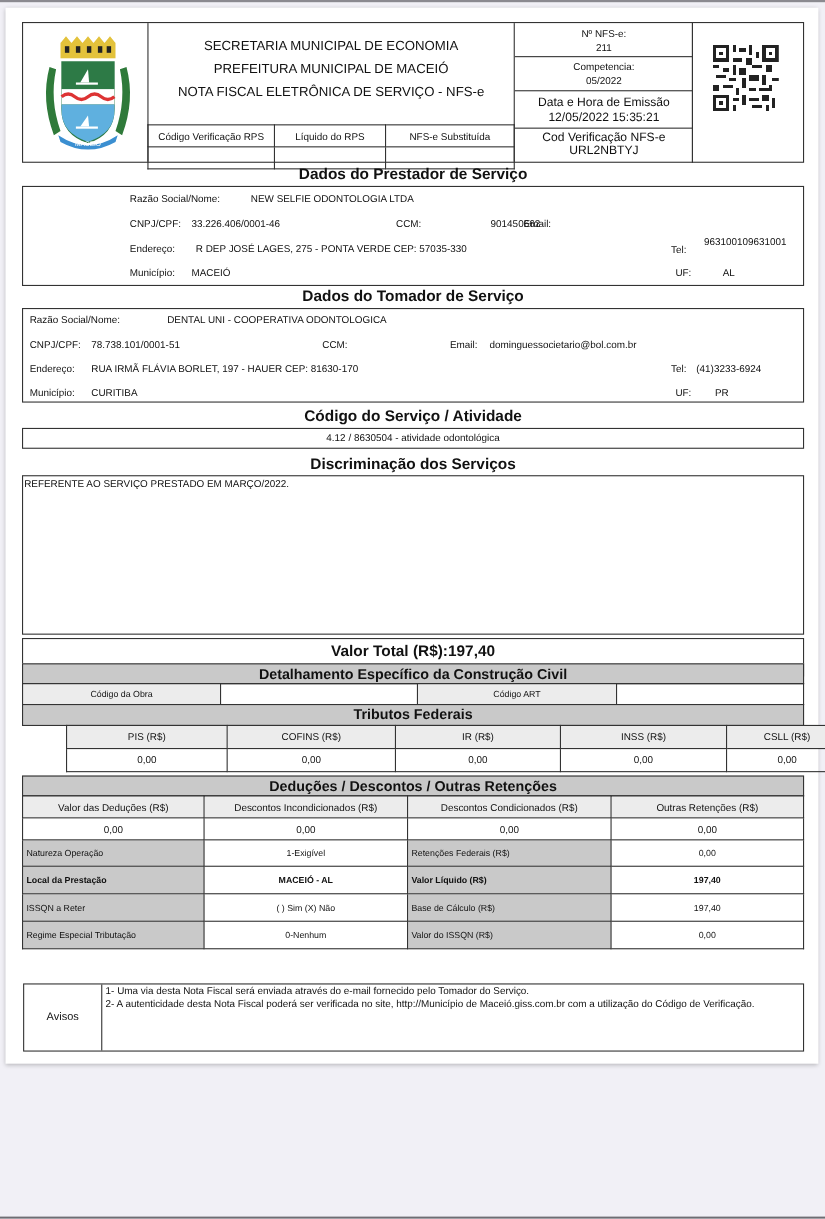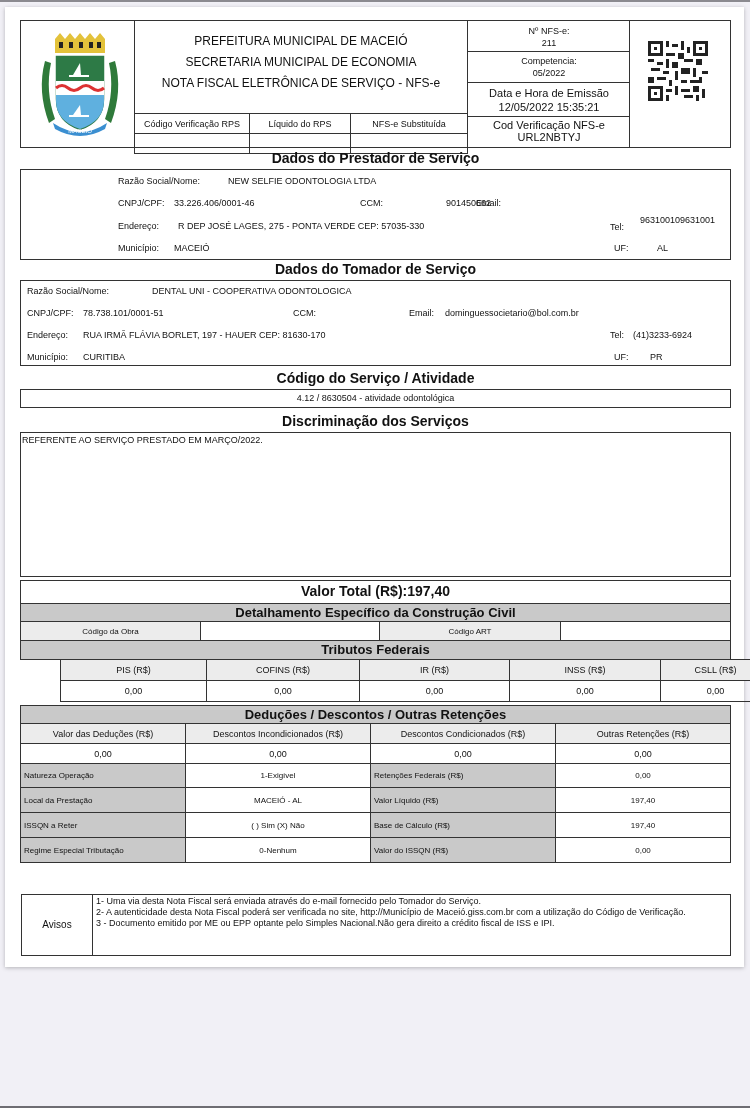--- a/index.html
+++ b/index.html
@@ -48,22 +48,22 @@
         <path d="M38 44 L45 32 L46 44 Z" fill="#fff"></path>
           <rect x="34" y="44" width="20" height="2" fill="#fff"></rect>
         <path d="M38 84 L45 74 L46 84 Z" fill="#fff"></path>
           <rect x="34" y="84" width="20" height="2" fill="#fff"></rect>
         <path d="M18 92 Q45 110 72 92 L70 98 Q45 112 20 98 Z" fill="#3b8fd1"></path>
         <text x="45" y="102" font-size="6" text-anchor="middle" fill="#fff" font-family="Liberation Sans, sans-serif">MACEIÓ</text>
       </svg>
     </div>
     <div class="vline" style="left:113px; top:0; height:126px;"></div>
     <div class="abs c" style="left:114px; top:10px; width:332px; font-size:12px; line-height:21px;">
+      <div>SECRETARIA MUNICIPAL DE ECONOMIA</div>
       <div>PREFEITURA MUNICIPAL DE MACEIÓ</div>
-      <div>SECRETARIA MUNICIPAL DE ECONOMIA</div>
       <div>NOTA FISCAL ELETRÔNICA DE SERVIÇO - NFS-e</div>
     </div>
 
     <table style="left:113px; top:92px; width:334px;">
       <tbody>
           <tr style="height:20px;margin-left:20px;">
         <td class="c t9" style="width:115px;">Código Verificação RPS</td>
         <td class="c t9" style="width:101px;">Líquido do RPS</td>
         <td class="c t9">NFS-e Substituída</td>
       </tr>
@@ -262,21 +262,21 @@
       <td class="c t9">0,00</td>
       <td class="c t9">0,00</td>
       <td class="c t9">0,00</td>
     </tr>
     <tr style="height:24px;">
       <td class="grey t8">Natureza Operação</td>
       <td class="c t8">1-Exigível</td>
       <td class="grey t8">Retenções Federais (R$)</td>
       <td class="c t8">0,00</td>
     </tr>
-    <tr style="height:25px;">
+    <tr style="height:25px;font-weight:bold;">
       <td class="grey t8">Local da Prestação</td>
       <td class="c t8">MACEIÓ - AL</td>
       <td class="grey t8">Valor Líquido (R$)</td>
       <td class="c t8">197,40</td>
     </tr>
     <tr style="height:25px;">
       <td class="grey t8">ISSQN a Reter</td>
       <td class="c t8">( ) Sim (X) Não</td>
       <td class="grey t8">Base de Cálculo (R$)</td>
       <td class="c t8">197,40</td>
@@ -289,18 +289,17 @@
     </tr>
   </tbody>
     </table>
 
   <div class="box" style="left:16px; top:887px; width:710px; height:62px;">
     <div class="abs c t10" style="left:0; top:24px; width:70px;">Avisos</div>
     <div class="vline" style="left:70px; top:0; height:60px;"></div>
     <div class="abs t9" style="left:74px; top:1px; width:630px; line-height:11px;">
       <div>1- Uma via desta Nota Fiscal será enviada através do e-mail fornecido pelo Tomador do Serviço.</div>
       <div>2- A autenticidade desta Nota Fiscal poderá ser verificada no site, http://Município de Maceió.giss.com.br com a utilização do Código de Verificação.</div>
-      <div>3 - Documento emitido por ME ou EPP optante pelo Simples Nacional.Não gera direito a crédito fiscal de ISS e IPI.</div>
     </div>
   </div>
 </div>
 
 <div class="botbar"></div>
 
 </body></html>

